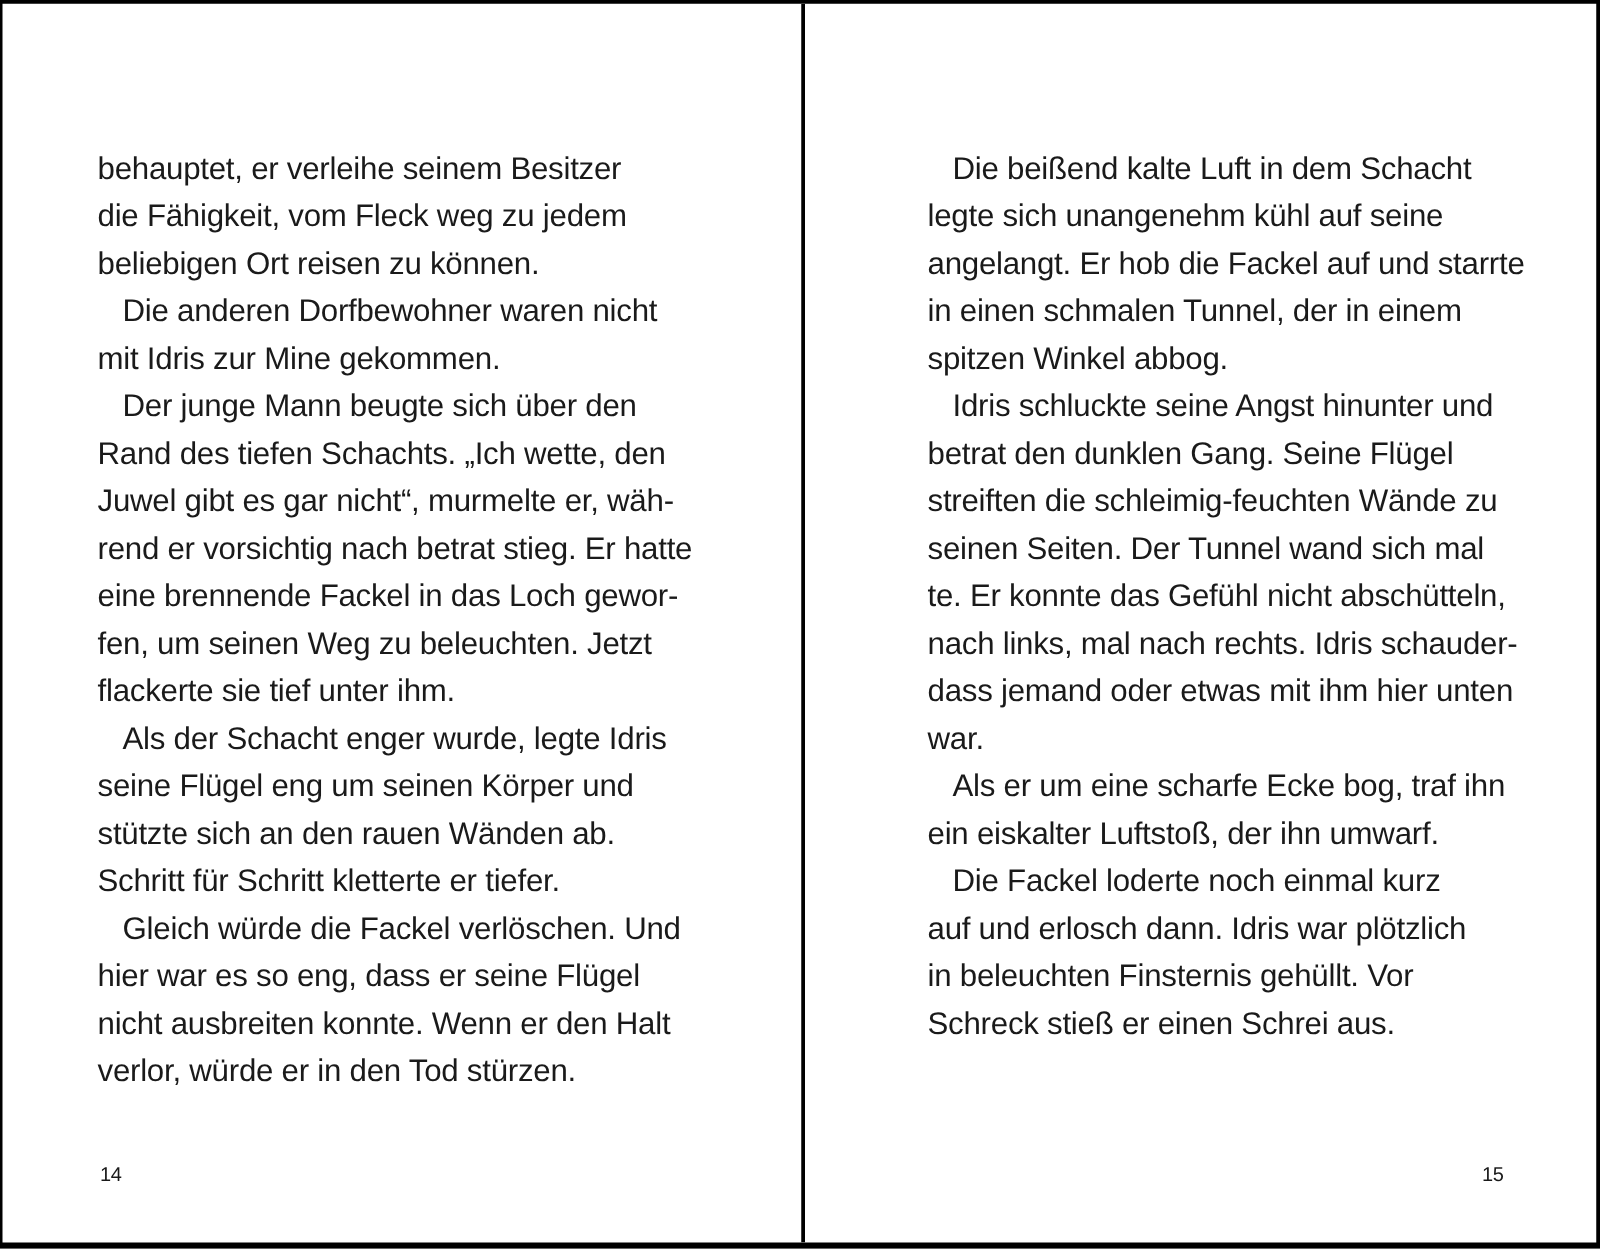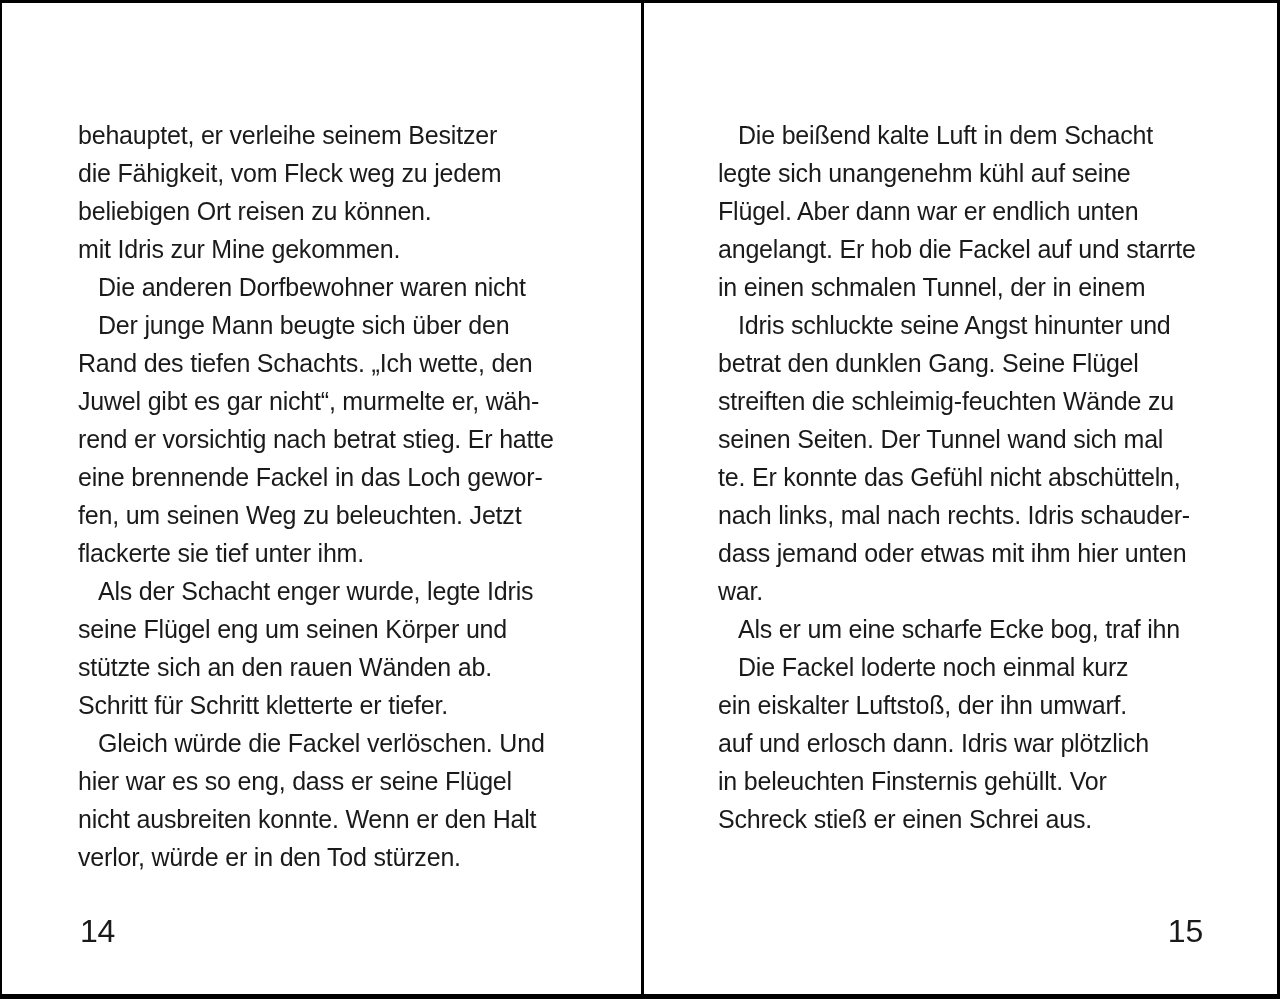--- a/index.html
+++ b/index.html
@@ -39,44 +39,44 @@
     height:100%;
     background:var(--frame);
   }
   .text-block{
     padding-top:113px;
     font-size:25px;
     line-height:38px;
     letter-spacing:-0.2px;
   }
   .page-left .text-block{ padding-left:76px; padding-right:20px; }
-  .page-right .text-block{ padding-left:74px; padding-right:20px; }
+  .page-right .text-block{ padding-left:98px; padding-right:20px; }
   .line{ white-space:nowrap; }
   .line.indent{ padding-left:20px; }
   .page-number{
     position:absolute;
     bottom:44px;
-    font-size:32px;
+    font-size:16px;
     letter-spacing:-0.2px;
   }
   .pn-left{ left:78px; }
   .pn-right{ right:74px; }
 </style>
 </head>
 <body>
 
 <div class="spread">
 
   <div class="page page-left">
     <div class="text-block">
         <div class="line">behauptet, er verleihe seinem Besitzer</div>
         <div class="line">die Fähigkeit, vom Fleck weg zu jedem</div>
         <div class="line">beliebigen Ort reisen zu können.</div>
+        <div class="line indent">Die anderen Dorfbewohner waren nicht</div>
         <div class="line">mit Idris zur Mine gekommen.</div>
-        <div class="line indent">Die anderen Dorfbewohner waren nicht</div>
         <div class="line indent">Der junge Mann beugte sich über den</div>
         <div class="line">Rand des tiefen Schachts. „Ich wette, den</div>
         <div class="line">Juwel gibt es gar nicht“, murmelte er, wäh-</div>
         <div class="line">rend er vorsichtig nach betrat stieg. Er hatte</div>
         <div class="line">eine brennende Fackel in das Loch gewor-</div>
         <div class="line">fen, um seinen Weg zu beleuchten. Jetzt</div>
         <div class="line">flackerte sie tief unter ihm.</div>
         <div class="line indent">Als der Schacht enger wurde, legte Idris</div>
         <div class="line">seine Flügel eng um seinen Körper und</div>
         <div class="line">stützte sich an den rauen Wänden ab.</div>
@@ -88,34 +88,34 @@
       </div>
     <div class="page-number pn-left">14</div>
   </div>
 
   <div class="divider"></div>
 
   <div class="page page-right">
     <div class="text-block">
         <div class="line indent">Die beißend kalte Luft in dem Schacht</div>
         <div class="line">legte sich unangenehm kühl auf seine</div>
-        <div class="line">Flügel. Aber dann war er endlich unten</div>
         <div class="line">angelangt. Er hob die Fackel auf und starrte</div>
         <div class="line">in einen schmalen Tunnel, der in einem</div>
+        <div class="line">spitzen Winkel abbog.</div>
         <div class="line indent">Idris schluckte seine Angst hinunter und</div>
         <div class="line">betrat den dunklen Gang. Seine Flügel</div>
         <div class="line">streiften die schleimig-feuchten Wände zu</div>
         <div class="line">seinen Seiten. Der Tunnel wand sich mal</div>
         <div class="line">te. Er konnte das Gefühl nicht abschütteln,</div>
         <div class="line">nach links, mal nach rechts. Idris schauder-</div>
         <div class="line">dass jemand oder etwas mit ihm hier unten</div>
         <div class="line">war.</div>
         <div class="line indent">Als er um eine scharfe Ecke bog, traf ihn</div>
+        <div class="line">ein eiskalter Luftstoß, der ihn umwarf.</div>
         <div class="line indent">Die Fackel loderte noch einmal kurz</div>
-        <div class="line">ein eiskalter Luftstoß, der ihn umwarf.</div>
         <div class="line">auf und erlosch dann. Idris war plötzlich</div>
         <div class="line">in beleuchten Finsternis gehüllt. Vor</div>
         <div class="line">Schreck stieß er einen Schrei aus.</div>
       </div>
     <div class="page-number pn-right">15</div>
   </div>
 
 </div>
 
 </body></html>

